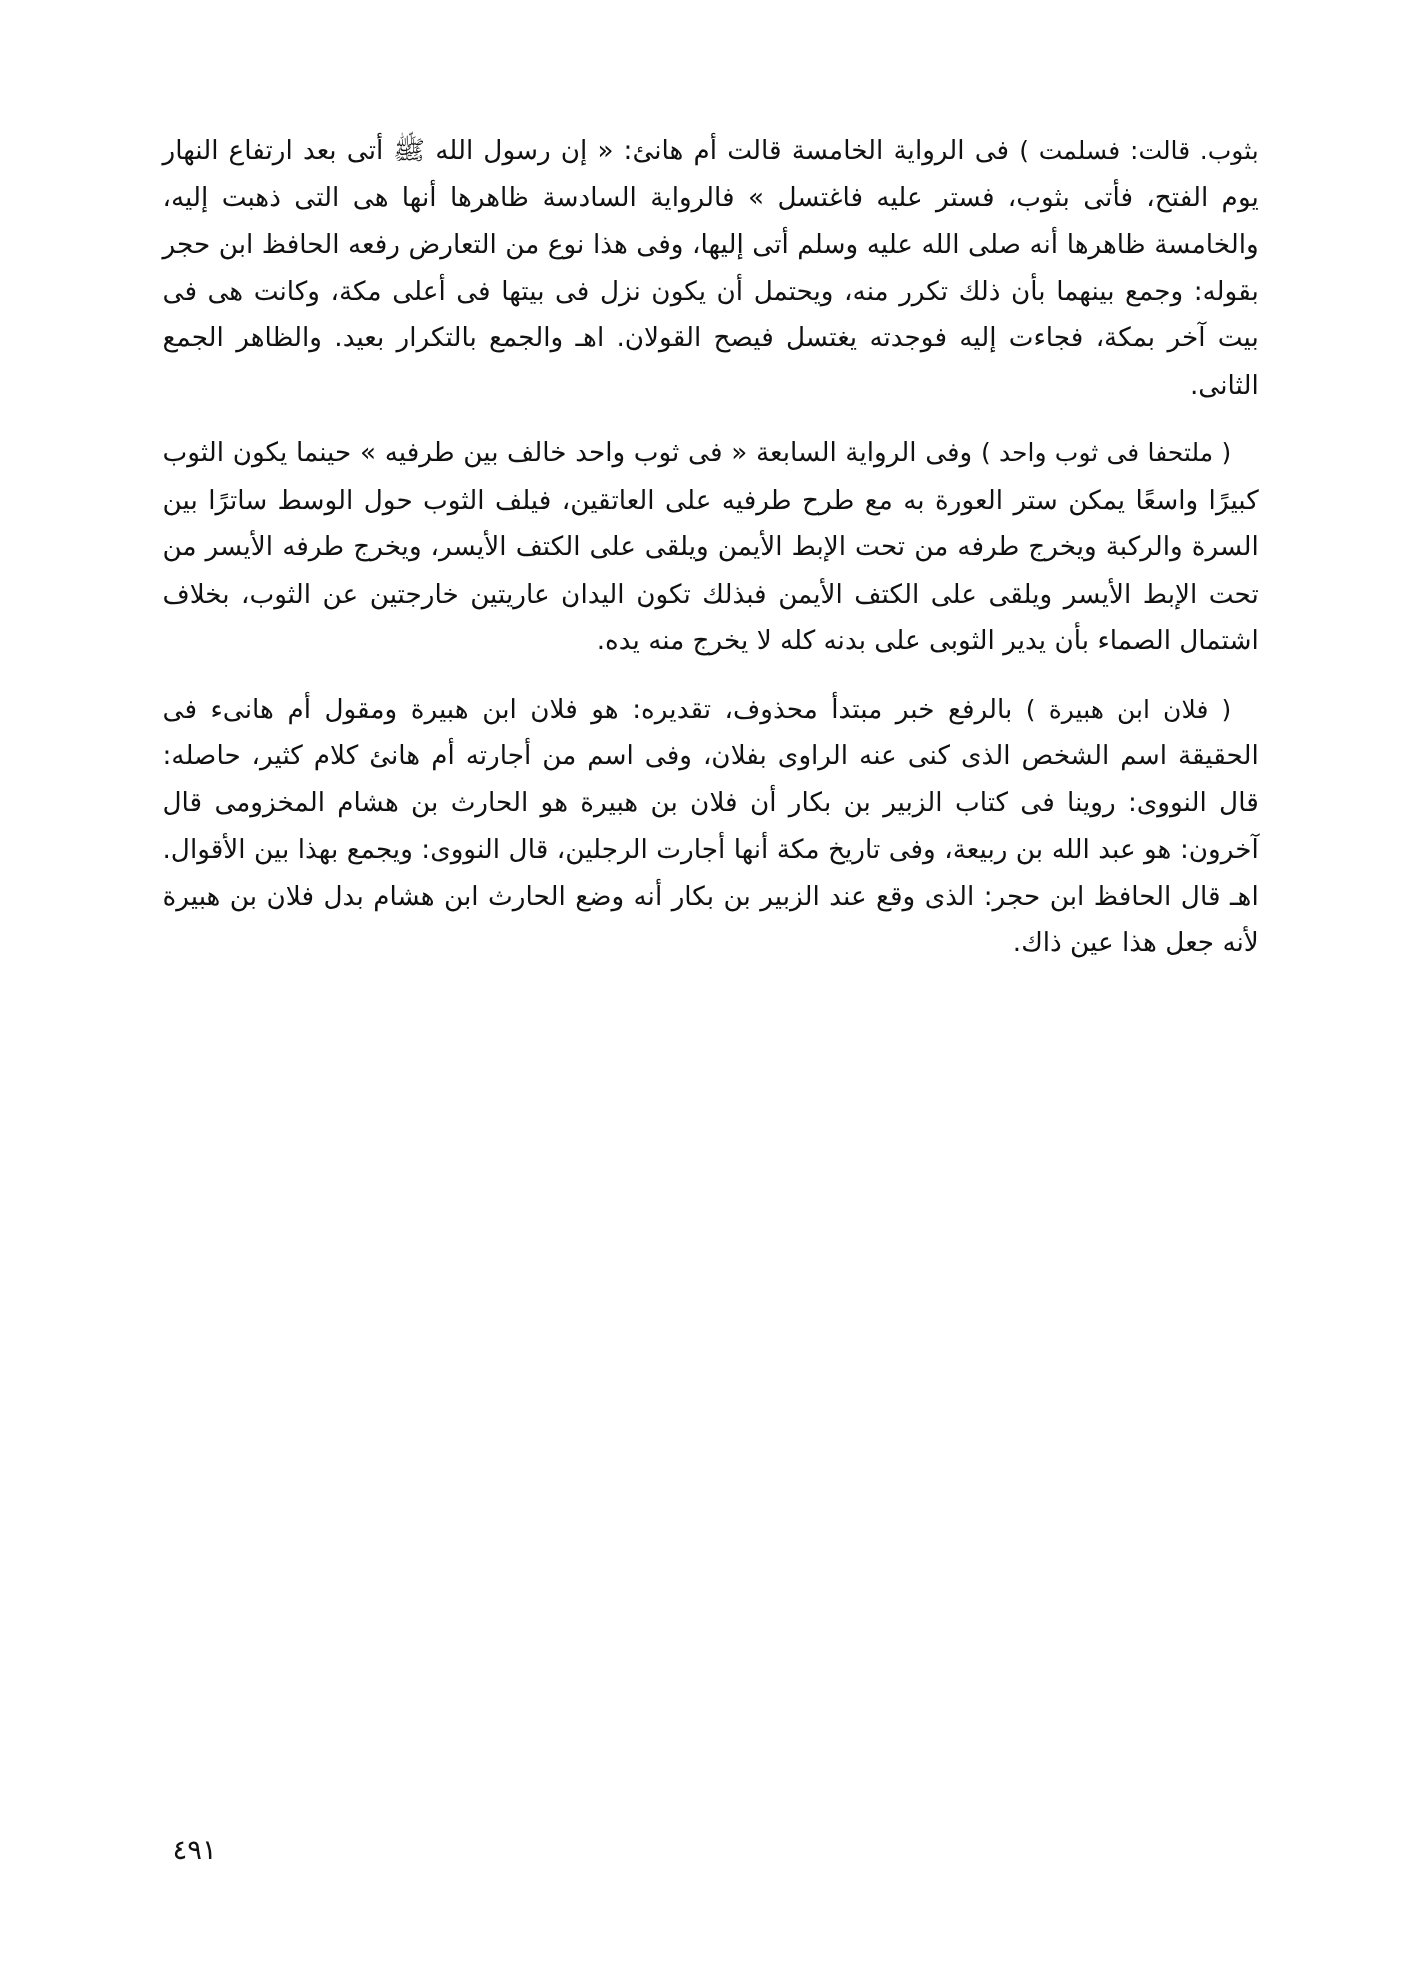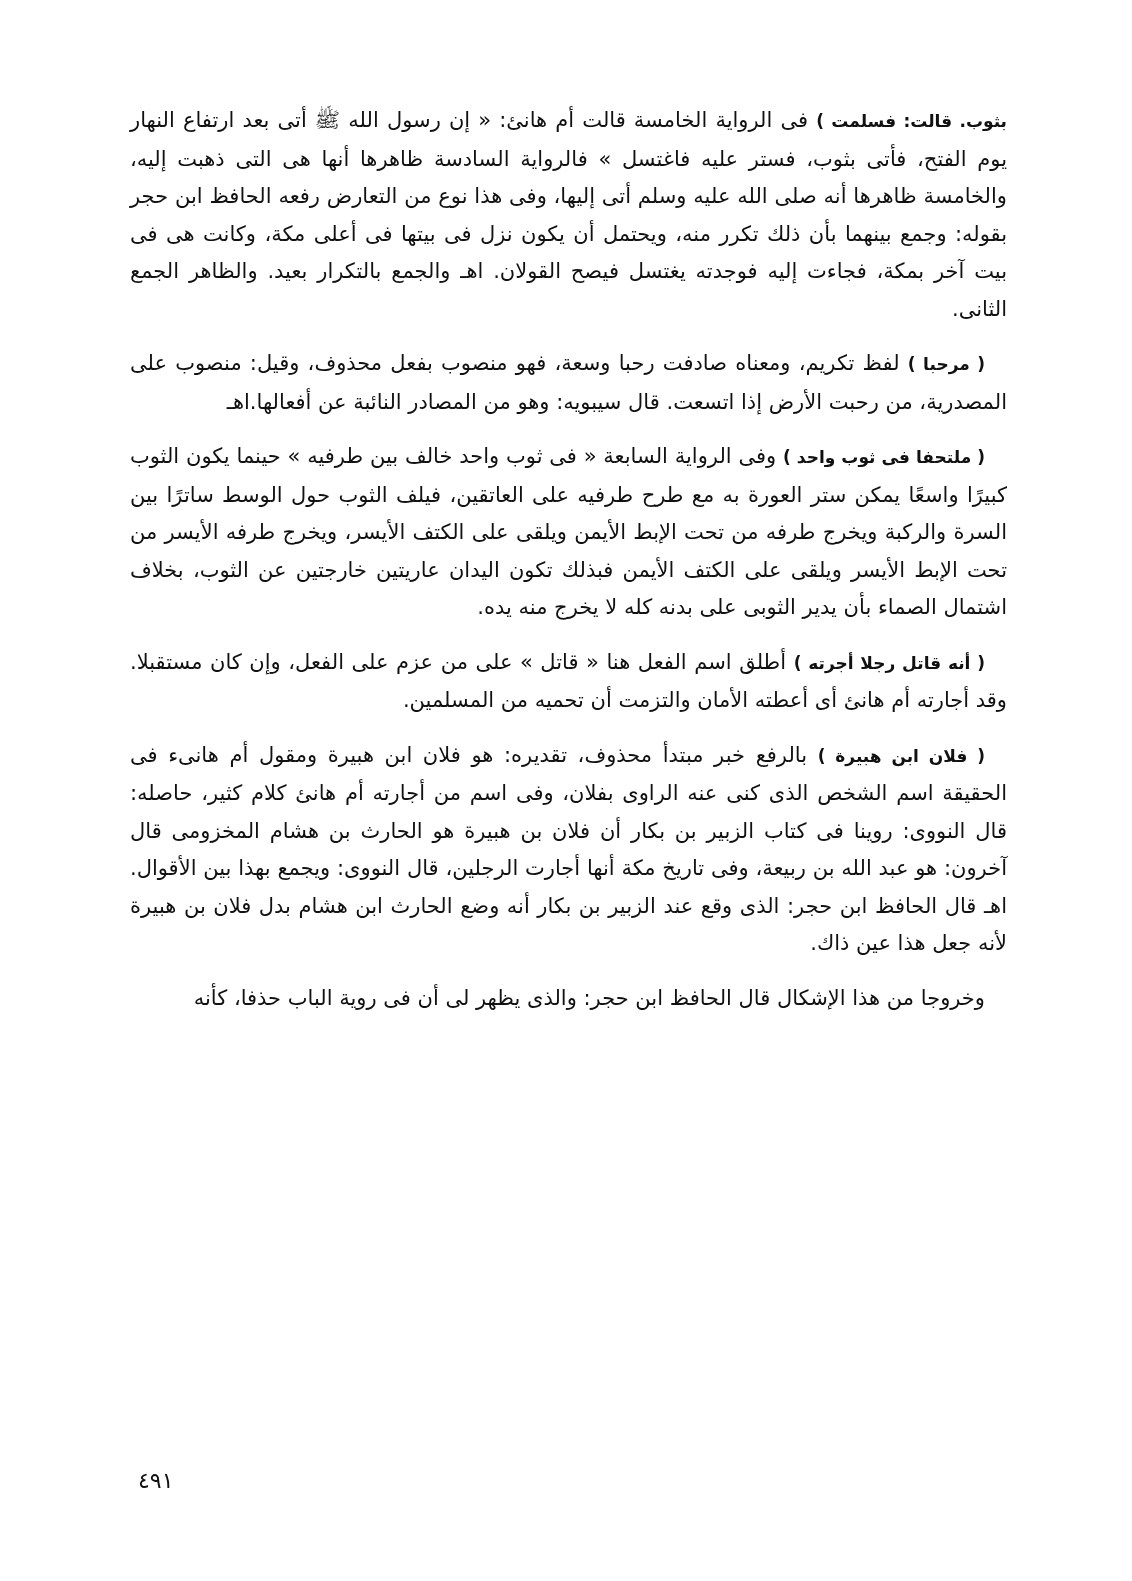--- a/index.html
+++ b/index.html
@@ -26,45 +26,42 @@
     font-size: 21px;
     line-height: 37.5px;
   }
   .para {
     margin: 0 0 17px 0;
   }
   .para.indent {
     text-indent: 22px;
   }
   .hw {
-    font-weight: bold;
-    font-size: 17px;
+    font-weight: normal;
+    font-size: 20px;
   }
   .page-number {
     position: absolute;
     left: 138px;
     top: 1468px;
     font-size: 22px;
     direction: rtl;
     font-family: "DejaVu Sans", sans-serif;
     letter-spacing: 4px;
   }
 </style>
 </head>
 <body>
 
 <div class="page">
   <p class="para"><span class="hw">بثوب. قالت: فسلمت )</span><span> فى الرواية الخامسة قالت أم هانئ: « إن رسول الله ﷺ أتى بعد ارتفاع النهار يوم الفتح، فأتى بثوب، فستر عليه فاغتسل » فالرواية السادسة ظاهرها أنها هى التى ذهبت إليه، والخامسة ظاهرها أنه صلى الله عليه وسلم أتى إليها، وفى هذا نوع من التعارض رفعه الحافظ ابن حجر بقوله: وجمع بينهما بأن ذلك تكرر منه، ويحتمل أن يكون نزل فى بيتها فى أعلى مكة، وكانت هى فى بيت آخر بمكة، فجاءت إليه فوجدته يغتسل فيصح القولان. اهـ والجمع بالتكرار بعيد. والظاهر الجمع الثانى.</span></p>
 
-  <p class="para indent"><span class="hw">( مرحبا )</span><span> لفظ تكريم، ومعناه صادفت رحبا وسعة، فهو منصوب بفعل محذوف، وقيل: منصوب على المصدرية، من رحبت الأرض إذا اتسعت. قال سيبويه: وهو من المصادر النائبة عن أفعالها.اهـ</span></p>
 
   <p class="para indent"><span class="hw">( ملتحفا فى ثوب واحد )</span><span> وفى الرواية السابعة « فى ثوب واحد خالف بين طرفيه » حينما يكون الثوب كبيرًا واسعًا يمكن ستر العورة به مع طرح طرفيه على العاتقين، فيلف الثوب حول الوسط ساترًا بين السرة والركبة ويخرج طرفه من تحت الإبط الأيمن ويلقى على الكتف الأيسر، ويخرج طرفه الأيسر من تحت الإبط الأيسر ويلقى على الكتف الأيمن فبذلك تكون اليدان عاريتين خارجتين عن الثوب، بخلاف اشتمال الصماء بأن يدير الثوبى على بدنه كله لا يخرج منه يده.</span></p>
 
 
-  <p class="para indent"><span class="hw">( أنه قاتل رجلا أجرته )</span><span> أطلق اسم الفعل هنا « قاتل » على من عزم على الفعل، وإن كان مستقبلا. وقد أجارته أم هانئ أى أعطته الأمان والتزمت أن تحميه من المسلمين.</span></p>
 
   <p class="para indent"><span class="hw">( فلان ابن هبيرة )</span><span> بالرفع خبر مبتدأ محذوف، تقديره: هو فلان ابن هبيرة ومقول أم هانىء فى الحقيقة اسم الشخص الذى كنى عنه الراوى بفلان، وفى اسم من أجارته أم هانئ كلام كثير، حاصله: قال النووى: روينا فى كتاب الزبير بن بكار أن فلان بن هبيرة هو الحارث بن هشام المخزومى قال آخرون: هو عبد الله بن ربيعة، وفى تاريخ مكة أنها أجارت الرجلين، قال النووى: ويجمع بهذا بين الأقوال. اهـ قال الحافظ ابن حجر: الذى وقع عند الزبير بن بكار أنه وضع الحارث ابن هشام بدل فلان بن هبيرة لأنه جعل هذا عين ذاك.</span></p>
 
 
-  <p class="para indent"><span>وخروجا من هذا الإشكال قال الحافظ ابن حجر: والذى يظهر لى أن فى روية الباب حذفا، كأنه</span></p>
 </div>
 
 <div class="page-number">٤٩١</div>
 
 </body></html>

